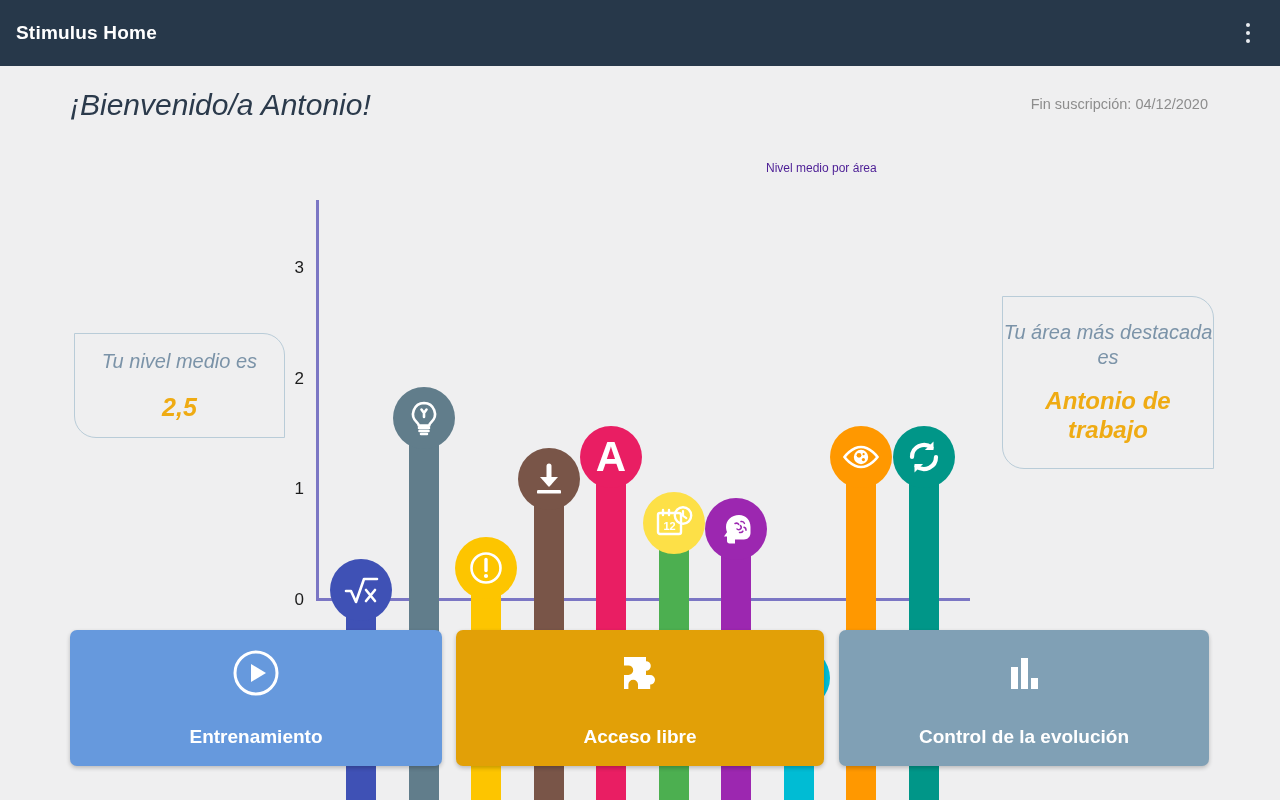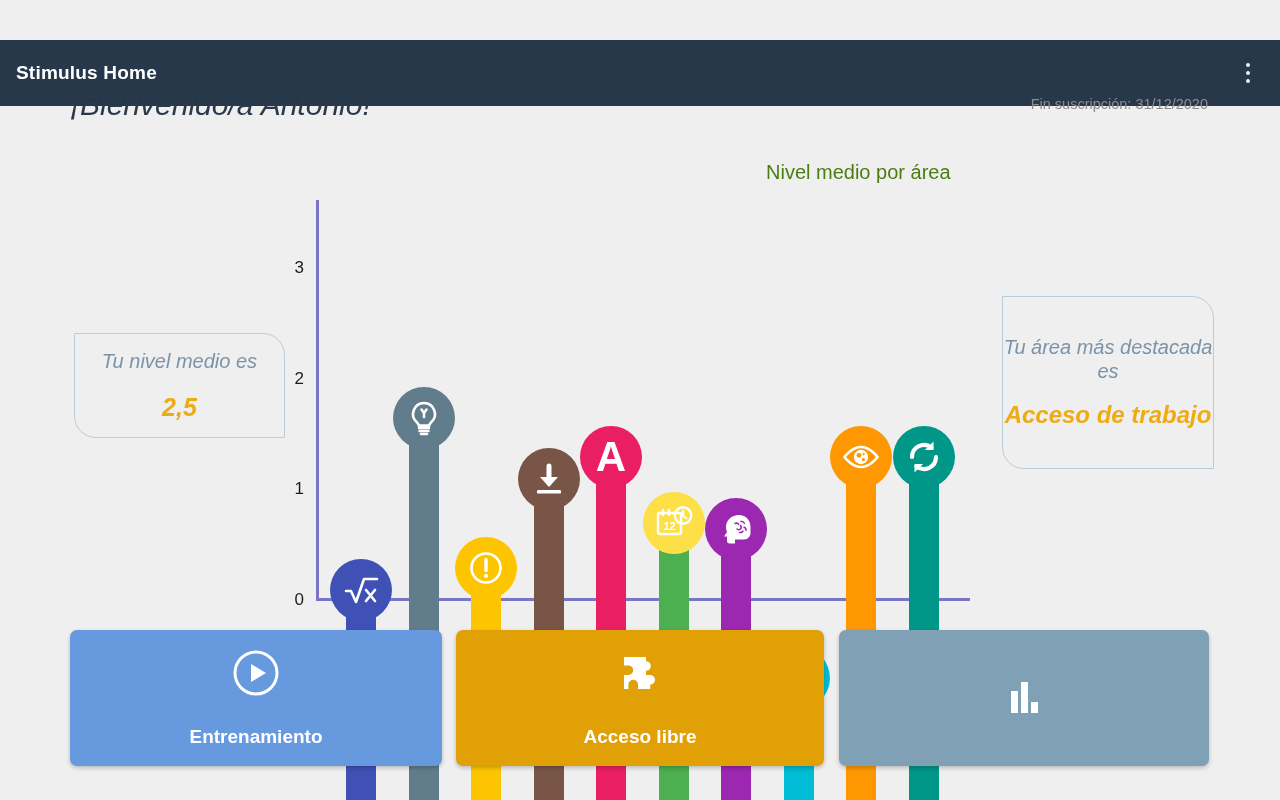--- a/index.html
+++ b/index.html
@@ -8,21 +8,21 @@
     background: #efeff0;
     font-family: "Liberation Sans", sans-serif;
     overflow: hidden;
   }
 
   
   #app-bar {
     position: absolute; left: 0; top: 0;
     width: 1280px; height: 66px;
     background: #27384a;
-    display: flex; align-items: center; margin-top: 40px;
+    display: flex; align-items: center;
   }
   #app-title {
     color: #ffffff;
     font-size: 19px;
     font-weight: bold;
     letter-spacing: .2px;
     margin-left: 16px;
   }
   #overflow-menu {
     position: absolute; right: 8px; top: 0;
@@ -46,21 +46,21 @@
   }
   #subscription {
     position: absolute; right: 72px; top: 96px;
     font-size: 14.5px; color: #8d8d8d;
     white-space: nowrap;
   }
 
   
   #chart-title {
     position: absolute; left: 766px; top: 161px;
-    font-size: 20px; color: #4d7c0f;
+    font-size: 12px; color: #4c1d95;
     white-space: nowrap;
   }
   #chart {
     position: absolute; left: 0; top: 0;
     width: 1280px; height: 800px;
     pointer-events: none;
   }
   .y-tick {
     position: absolute;
     font-size: 17px; color: #1c1c1c;
@@ -160,21 +160,21 @@
 <div id="app-bar">
   <span id="app-title">Stimulus Home</span>
   <div id="overflow-menu">
     <i></i>
     <i></i>
     <i></i>
   </div>
 </div>
 
 <div id="greeting">¡Bienvenido/a Antonio!</div>
-<div id="subscription">Fin suscripción: 31/12/2020</div>
+<div id="subscription">Fin suscripción: 04/12/2020</div>
 
 <div id="chart-title">Nivel medio por área</div>
 
 <div id="chart">
   <div id="axis-y"></div>
   <div id="axis-x"></div>
   <div id="y-ticks">
       <div class="y-tick" style="left: 280px; top: 600px;">0</div>
       <div class="y-tick" style="left: 280px; top: 489.3px;">1</div>
       <div class="y-tick" style="left: 280px; top: 378.6px;">2</div>
@@ -282,21 +282,21 @@
     </div>
 </div>
 
 <div id="callout-level" class="callout">
   <div class="callout-label">Tu nivel medio es</div>
   <div class="callout-value">2,5</div>
 </div>
 
 <div id="callout-area" class="callout">
   <div class="callout-label">Tu área más destacada es</div>
-  <div class="callout-value">Acceso de trabajo</div>
+  <div class="callout-value">Antonio de trabajo</div>
 </div>
 
 <div id="actions">
   <button id="btn-training" class="action-btn" style="background: rgb(102, 153, 221);">
     <span class="action-icon">
       <svg width="48" height="48" viewBox="0 0 48 48">
         <circle cx="24" cy="24" r="21" fill="none" stroke="#fff" stroke-width="3"></circle>
         <path d="M19 15 L34 24 L19 33 Z" fill="#fff"></path>
       </svg>
     </span>
@@ -313,14 +313,15 @@
   </button>
 
   <button id="btn-evolution" class="action-btn" style="background: rgb(128, 160, 181);">
     <span class="action-icon">
       <svg width="48" height="48" viewBox="0 0 48 48">
         <rect x="11" y="18" width="7" height="22" fill="#fff"></rect>
         <rect x="21" y="9" width="7" height="31" fill="#fff"></rect>
         <rect x="31" y="29" width="7" height="11" fill="#fff"></rect>
       </svg>
     </span>
+    <span class="action-label">Control de la evolución</span>
   </button>
 </div>
 
 </body></html>

